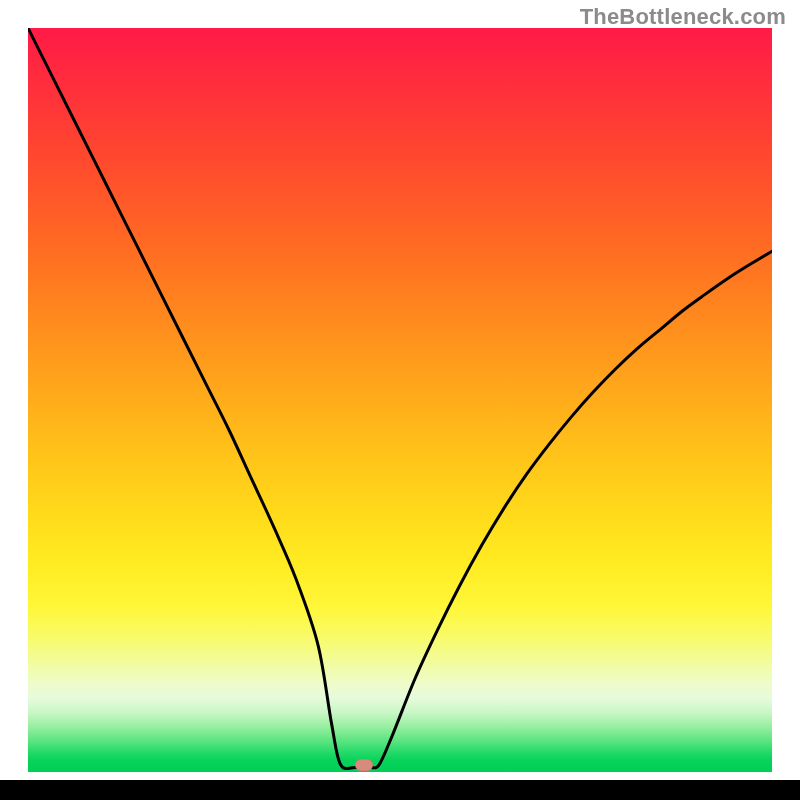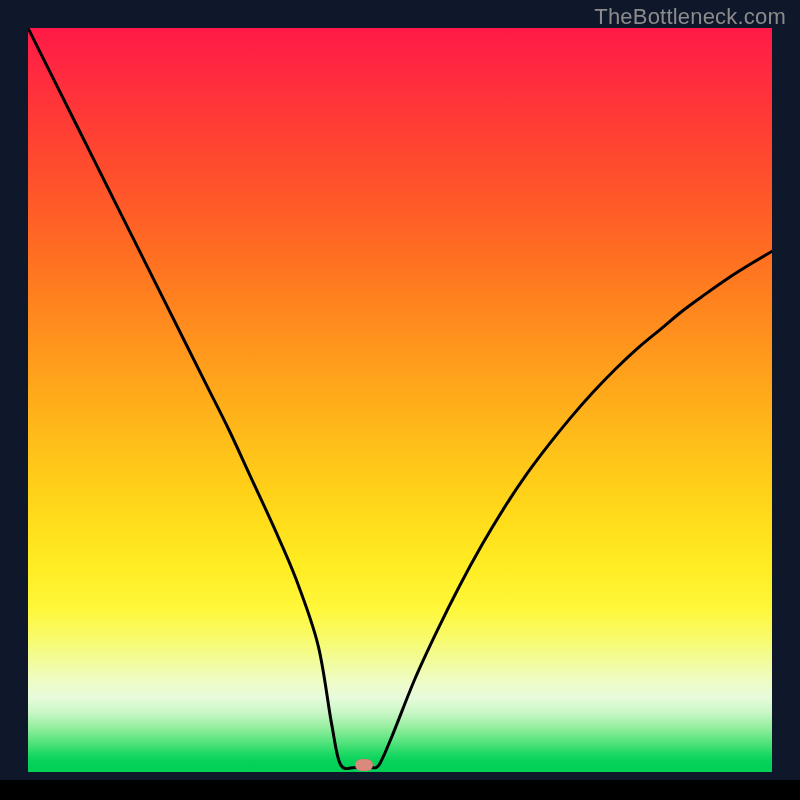--- a/index.html
+++ b/index.html
@@ -10,21 +10,22 @@
     background: #000;
     overflow: hidden;
     font-family: Arial, Helvetica, sans-serif;
   }
   .frame {
     position: absolute;
     left: 0;
     top: 0;
     width: 800px;
     height: 780px;
-    background: #0f172a;
+    background: #ffffff;
+    font-weight: bold;
   }
   .plot-area {
     position: absolute;
     left: 28px;
     top: 28px;
     width: 744px;
     height: 744px;
     overflow: hidden;
   }
   .gradient {

